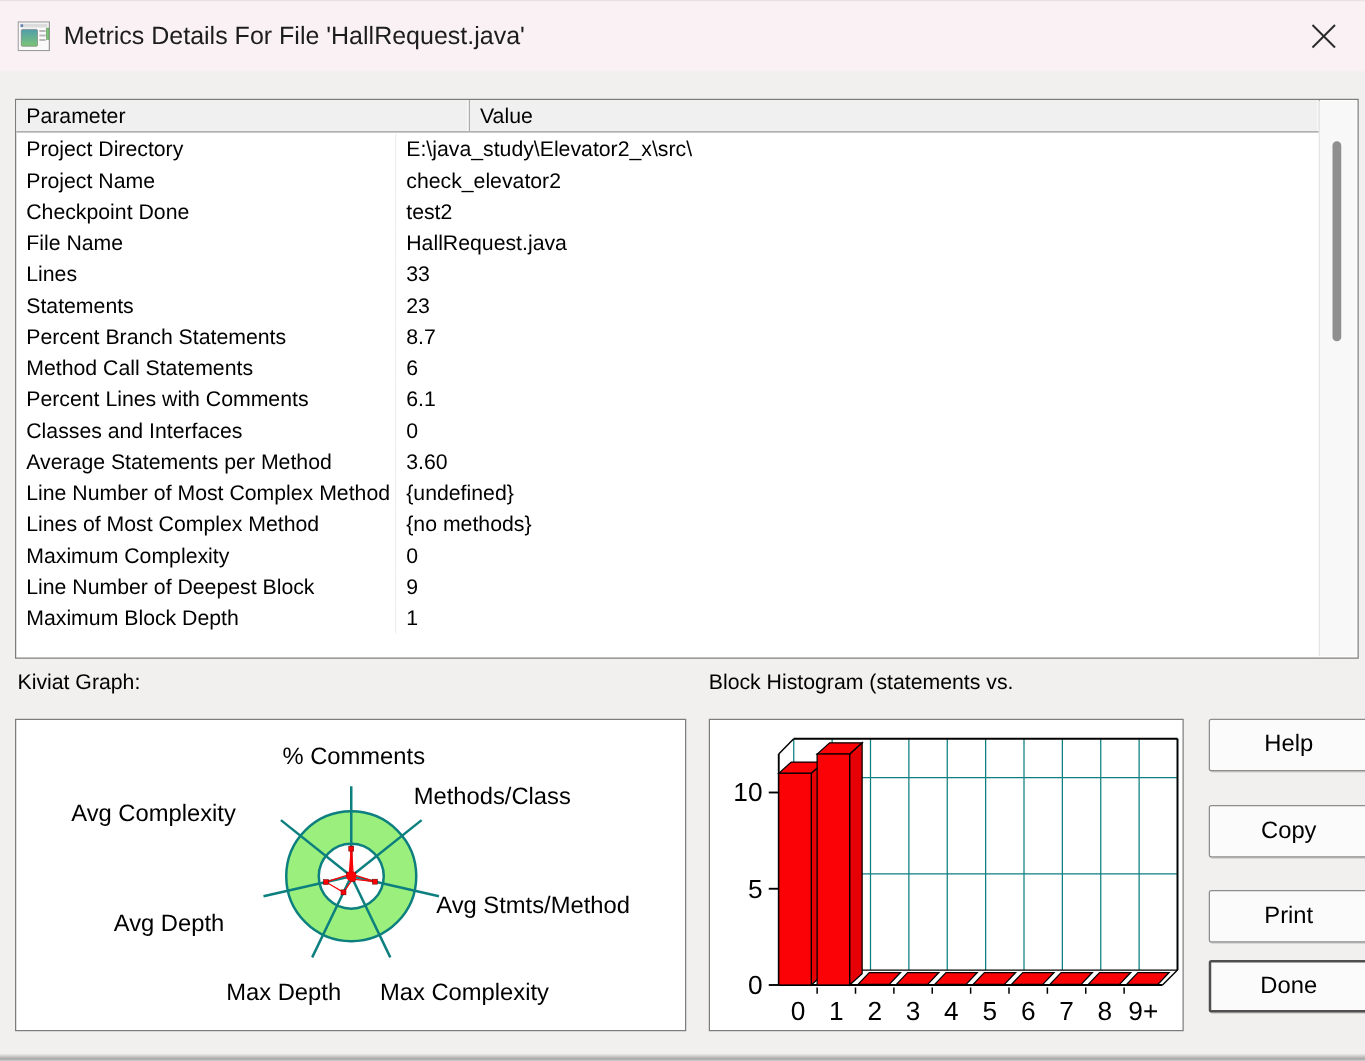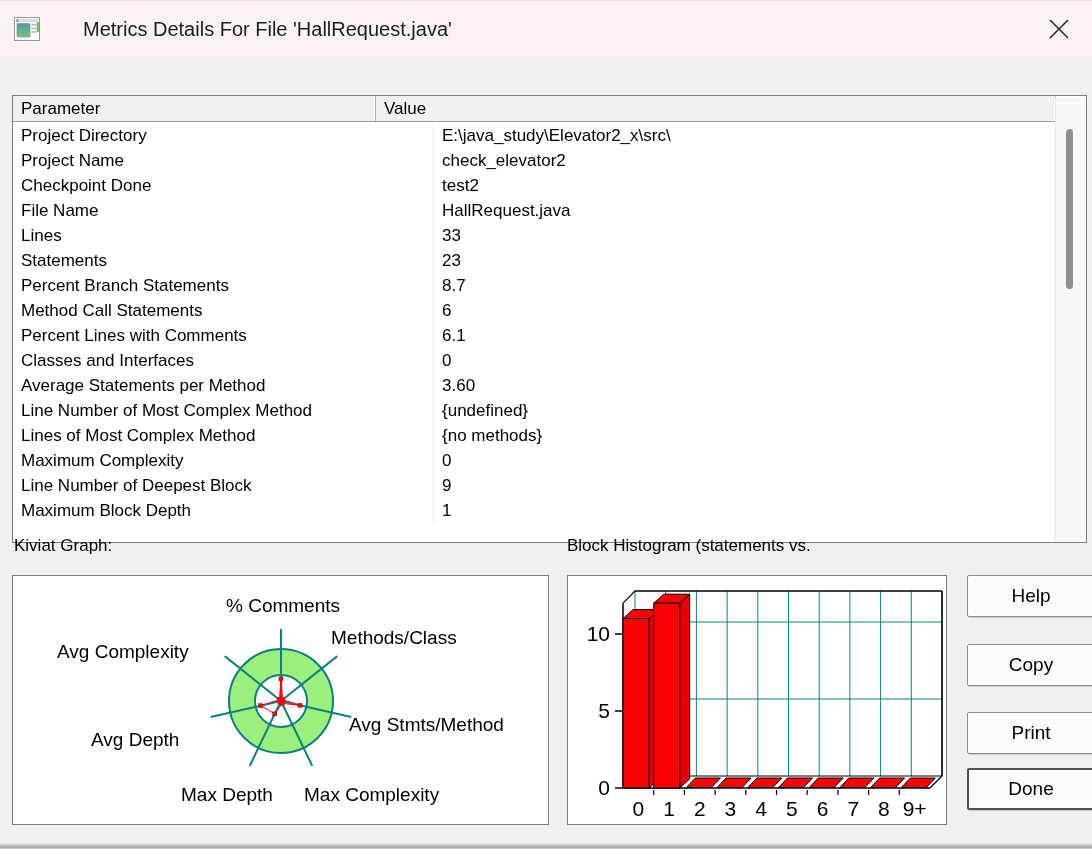--- a/index.html
+++ b/index.html
@@ -5,49 +5,49 @@
   html,body{margin:0;padding:0}
   body{
     width:1092px;height:849px;position:relative;overflow:hidden;
     background:#f1f0ef;
     font-family:"Liberation Sans",sans-serif;color:#000;
   }
   
   .titlebar{
     position:absolute;left:0;top:0;width:100%;height:57px;
     background:#f9f1f3;border-top:1px solid #eae1e4;
-    display:flex;align-items:center;box-sizing:border-box;padding-left:14px;gap:32px;
+    display:flex;align-items:center;box-sizing:border-box;padding-left:14px;
   }
   .app-icon{width:26px;height:24px;margin-right:11px;flex:0 0 auto}
   .win-title{font-size:20px;color:#1c1c1c;white-space:nowrap}
   .close-btn{
     position:absolute;right:12px;top:8px;width:42px;height:40px;
     background:transparent;border:none;padding:0;cursor:pointer;
     display:flex;align-items:center;justify-content:center;
   }
   
   .metrics-table{
     position:absolute;left:12px;top:79px;width:1075px;height:448px;
-    background:#fff;border:1px solid #7c7c7c;box-sizing:border-box;margin-top:16px;
+    background:#fff;border:1px solid #7c7c7c;box-sizing:border-box;
   }
   .thead{
     position:absolute;left:0;top:0;right:30px;height:26px;display:flex;
     background:#f0f0f0;border-bottom:1px solid #9c9c9c;box-sizing:border-box;
   }
   .th{
     box-sizing:border-box;padding:3px 0 0 8px;font-size:17px;
     border-right:1px solid #adadad;box-shadow:inset -1px 0 0 #fff;
     overflow:hidden;white-space:nowrap;
   }
   .th.param{width:363px}
   .th.value{flex:1}
   .tbody{position:absolute;left:0;top:27px;bottom:1px;right:30px;overflow:hidden}
   .tr{display:flex;height:25px;line-height:25px;font-size:17px}
   .td{box-sizing:border-box;padding-left:8px;white-space:nowrap;overflow:hidden}
-  .td.param{width:421px;border-right:1px solid #efefef}
+  .td.param{width:304px;border-right:1px solid #efefef}
   .td.value{flex:1}
   .scroll-track{
     position:absolute;top:1px;bottom:1px;right:1px;width:29px;
     background:#f8f8f8;border-left:1px solid #e6e6e6;
   }
   .scroll-thumb{
     position:absolute;left:10px;top:32px;width:7px;height:160px;
     border-radius:4px;background:#8f8f8f;
   }
   

